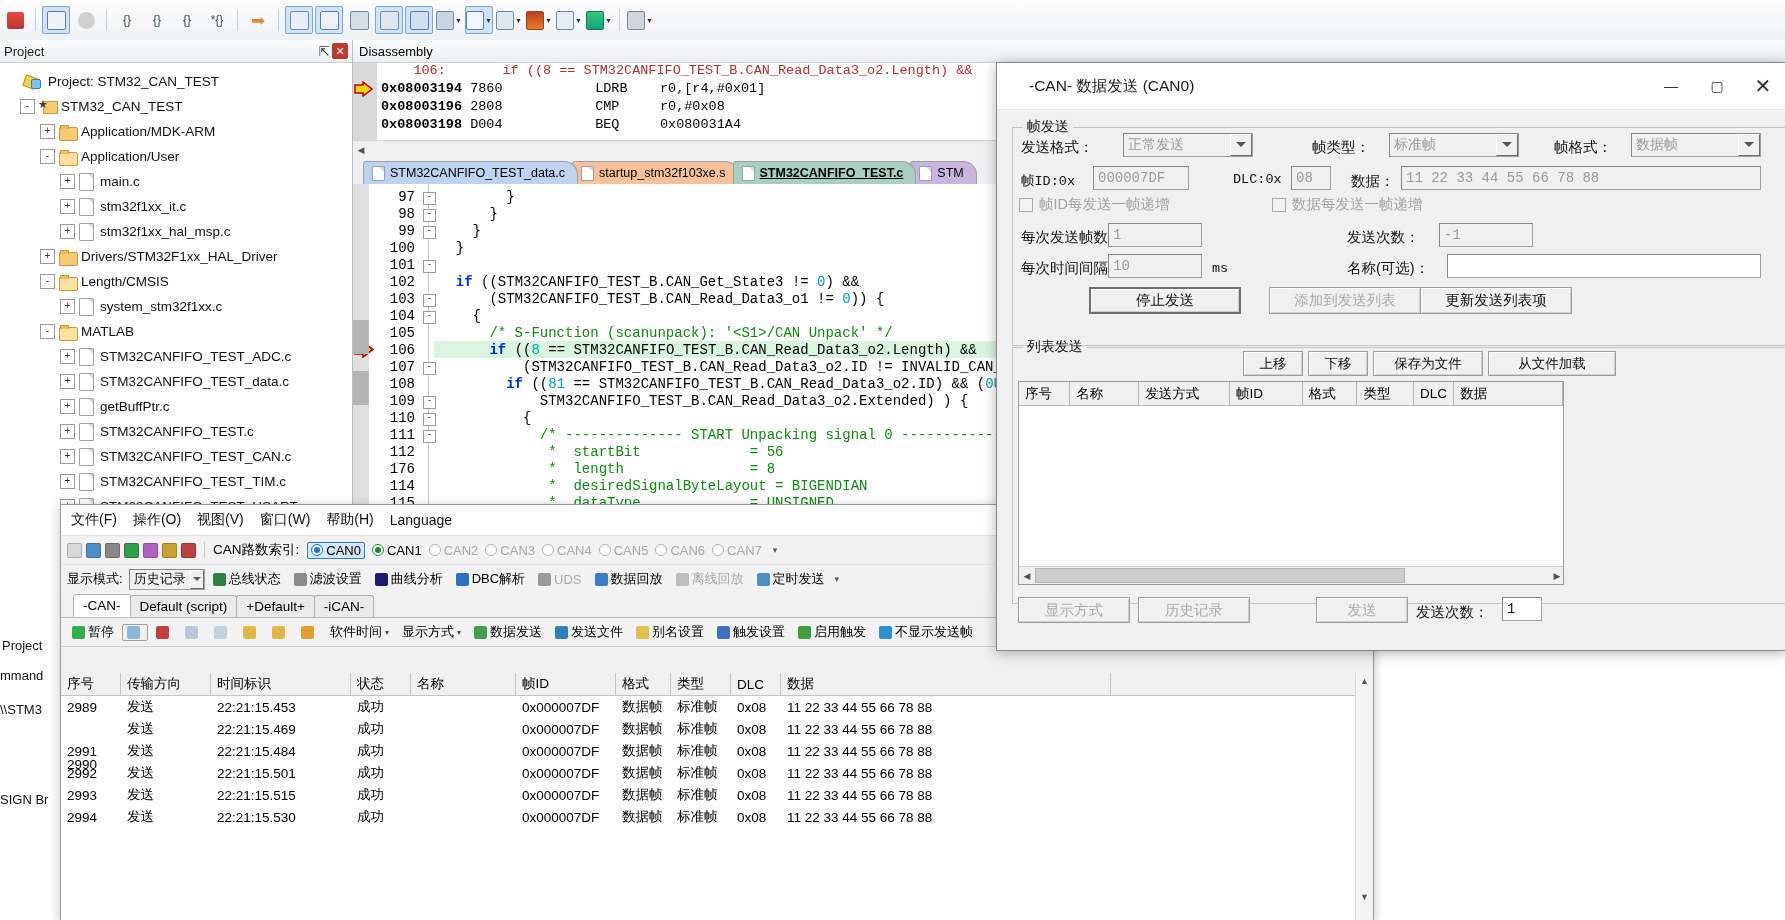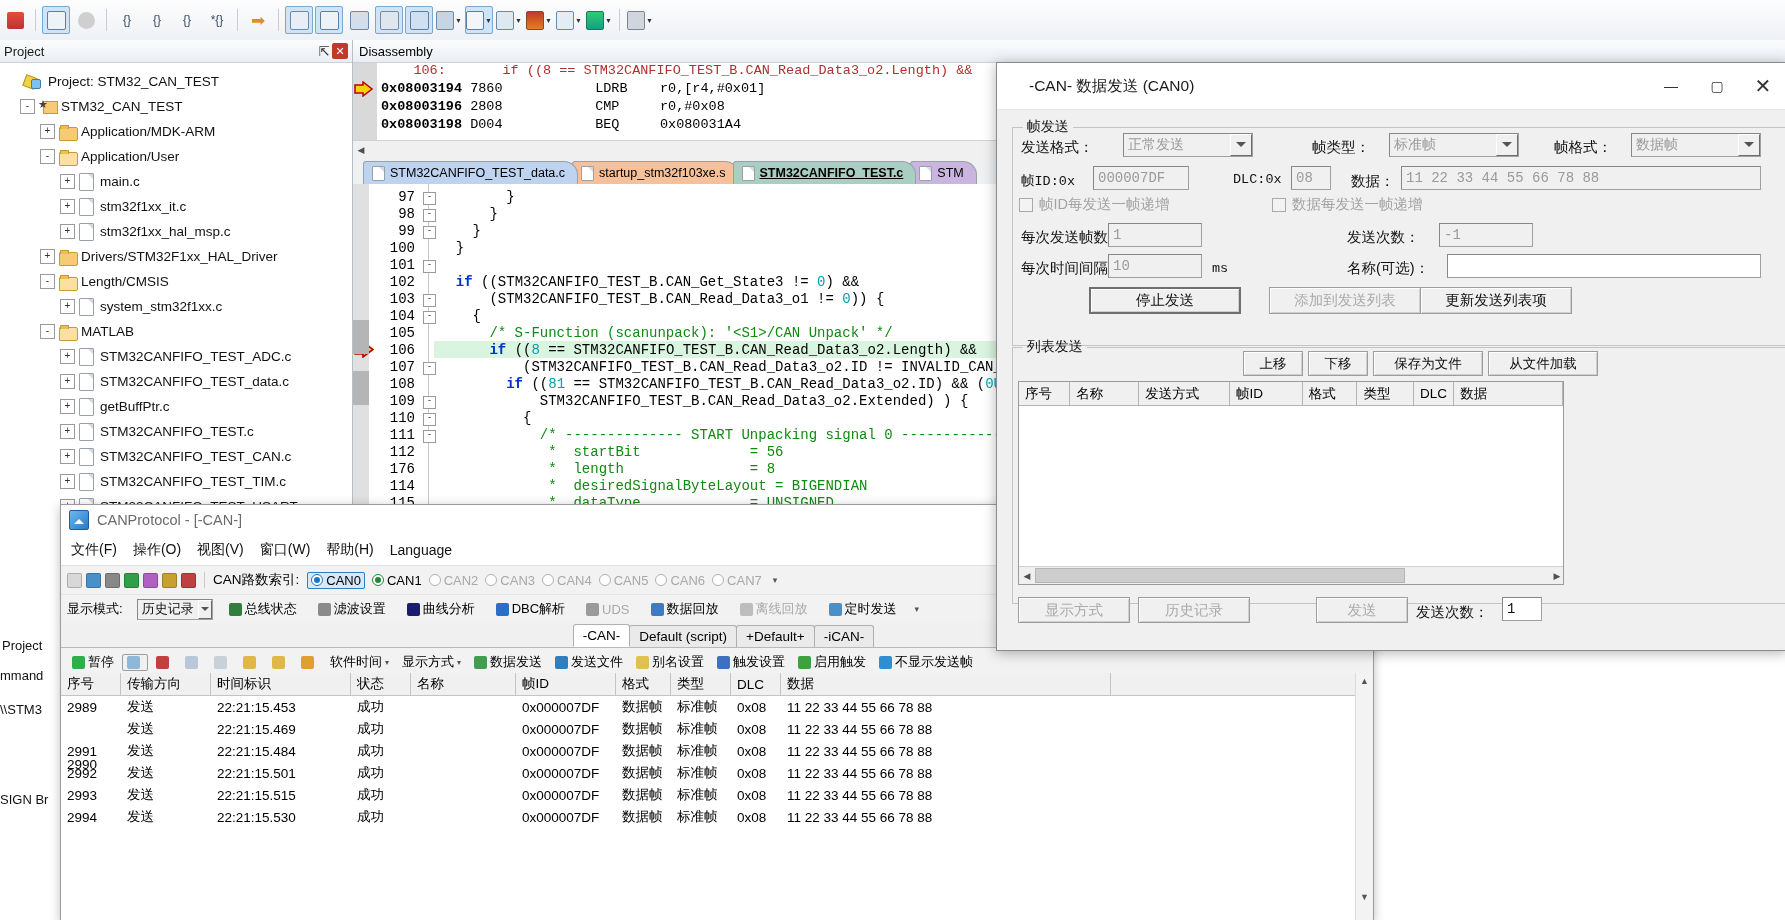--- a/index.html
+++ b/index.html
@@ -146,26 +146,26 @@
   #cw-tb1{height:28px;background:#f2f2f2;border-top:1px solid #e1e1e1;display:flex;align-items:center;padding-left:6px;gap:4px;}
   .radio{display:flex;align-items:center;font-size:13px;margin-right:3px;}
   .radio .rb{width:12px;height:12px;border-radius:50%;border:1px solid #7b7b7b;background:#fff;margin-right:3px;position:relative;box-sizing:border-box;}
   .radio.sel .rb{border-color:#1b74c4;}
   .radio.sel .rb:after{content:"";position:absolute;left:2px;top:2px;width:6px;height:6px;border-radius:50%;background:#1b74c4;}
   .radio.on .rb{border-color:#1a8a33;}
   .radio.on .rb:after{content:"";position:absolute;left:2px;top:2px;width:6px;height:6px;border-radius:50%;background:#1a8a33;}
   .radio.dis .rb{border-color:#b0b0b0;}
   .radio.dis .lb{color:#a8a8a8;}
   .radio.boxsel{border:1px solid #2e7fc4;background:#d6e9fa;border-radius:2px;padding:0 3px;}
-  #cw-tb2{height:28px;background:#f2f2f2;border-top:1px solid #e4e4e4;display:flex;align-items:center;padding-left:6px;gap:11px;font-size:13px;}
+  #cw-tb2{height:28px;background:#f2f2f2;border-top:1px solid #e4e4e4;display:flex;align-items:center;padding-left:6px;gap:3px;font-size:13px;}
   .tool-lbl{display:flex;align-items:center;gap:3px;padding:1px 4px;border:1px solid transparent;border-radius:2px;white-space:nowrap;}
   .tool-lbl.dis{color:#a9a9a9;}
   .tool-lbl.selbox{background:#f0f0f0;border:1px solid #9e9e9e;}
   .sq{width:13px;height:13px;border-radius:2px;flex:none;}
-  #cw-tabs{height:24px;background:#f0f0f0;display:flex;align-items:flex-end;padding-left:12px;border-bottom:1px solid #b9b9b9;justify-content:center;}
+  #cw-tabs{height:24px;background:#f0f0f0;display:flex;align-items:flex-end;padding-left:12px;border-bottom:1px solid #b9b9b9;}
   .cwtab{height:21px;padding:0 9px;display:flex;align-items:center;font-size:13.5px;border:1px solid #b0b0b0;border-bottom:none;background:#eaeaea;border-radius:3px 3px 0 0;margin-right:-1px;}
   .cwtab.sel{background:#fff;border-bottom:1px solid #fff;position:relative;z-index:2;}
   #cw-tb3{height:28px;background:#f2f2f2;display:flex;align-items:center;padding-left:6px;gap:3px;font-size:13px;border-bottom:1px solid #cecece;}
   #cw-grid{position:absolute;left:0;top:168px;width:1312px;height:248px;background:#fff;}
   #grid-head{display:flex;height:22px;background:#f0f0f0;border-bottom:1px solid #c4c4c4;}
   #grid-head .gh{border-right:1px solid #c4c4c4;display:flex;align-items:center;padding-left:6px;font-size:13.5px;box-sizing:border-box;}
   .grow{display:flex;height:22px;font-size:13.5px;}
   .grow .gc{display:flex;align-items:center;padding-left:6px;box-sizing:border-box;white-space:nowrap;}
   #grid-vscroll{position:absolute;right:0;top:0;width:17px;height:248px;background:#f3f3f3;border-left:1px solid #dcdcdc;}
   .vbtn{height:16px;display:flex;align-items:center;justify-content:center;font-size:9px;color:#555;}
@@ -464,24 +464,20 @@
 
   <div id="left-strip">
     <div class="abs strip-txt" style="left:2px;top:18px;">Project</div>
     <div class="abs strip-txt" style="left:0px;top:48px;">mmand</div>
     <div class="abs strip-txt" style="left:0px;top:82px;">\\STM3</div>
     <div class="abs strip-txt" style="left:0px;top:172px;">SIGN Br</div>
   </div>
 </div>
 
 <div id="canwin">
-  <div id="cw-title">
-    <span class="ic2"></span>
-    <span class="t">CANProtocol - [-CAN-]</span>
-  </div>
   <div id="cw-menu">
       <span>文件(F)</span>
       <span>操作(O)</span>
       <span>视图(V)</span>
       <span>窗口(W)</span>
       <span>帮助(H)</span>
       <span>Language</span>
     </div>
   <div id="cw-tb1">
       <span class="sq" style="background: rgb(216, 216, 216); border: 1px solid rgba(0, 0, 0, 0.2);"></span>
@@ -807,21 +803,21 @@
   <div class="abs btn dis" style="left:272px;top:224px;width:152px;height:27px;">添加到发送列表</div>
   <div class="abs btn" style="left:423px;top:224px;width:152px;height:27px;">更新发送列表项</div>
 
   <fieldset class="grp" style="left:15px;top:275px;width:757px;height:251px;">
     <legend>列表发送</legend>
   </fieldset>
 
   <div class="abs btn sm" style="left:246px;top:288px;width:60px;height:25px;">上移</div>
   <div class="abs btn sm" style="left:311px;top:288px;width:60px;height:25px;">下移</div>
   <div class="abs btn sm" style="left:376px;top:288px;width:110px;height:25px;">保存为文件</div>
-  <div class="abs btn sm" style="left:491px;top:288px;width:110px;height:25px;">从文件加载</div>
+  <div class="abs btn sm" style="left:491px;top:288px;width:128px;height:25px;">从文件加载</div>
 
   <div id="lst-tbl" style="left:21px;top:318px;width:546px;height:204px;">
     <div id="lst-head">
         <div class="th" style="width: 56px;">序号</div>
         <div class="th" style="width: 76px;">名称</div>
         <div class="th" style="width: 100px;">发送方式</div>
         <div class="th" style="width: 80px;">帧ID</div>
         <div class="th" style="width: 60px;">格式</div>
         <div class="th" style="width: 62px;">类型</div>
         <div class="th" style="width: 44px;">DLC</div>

